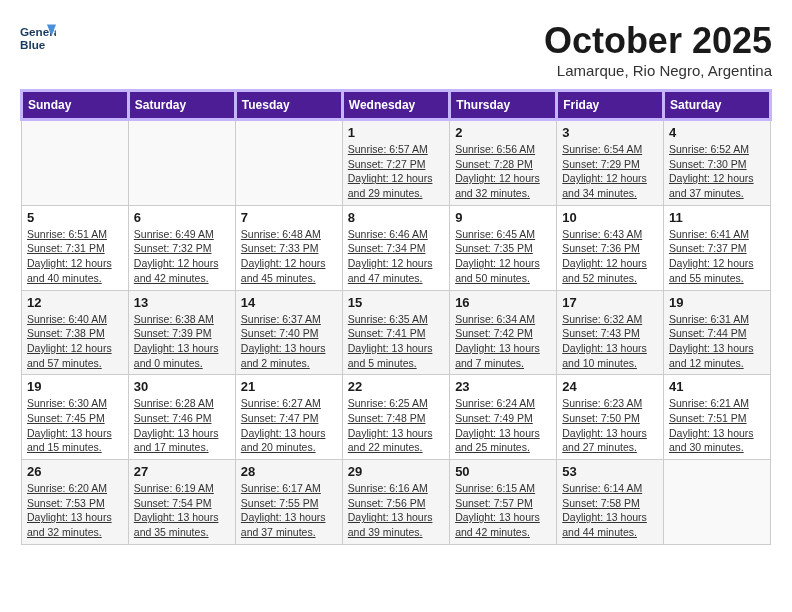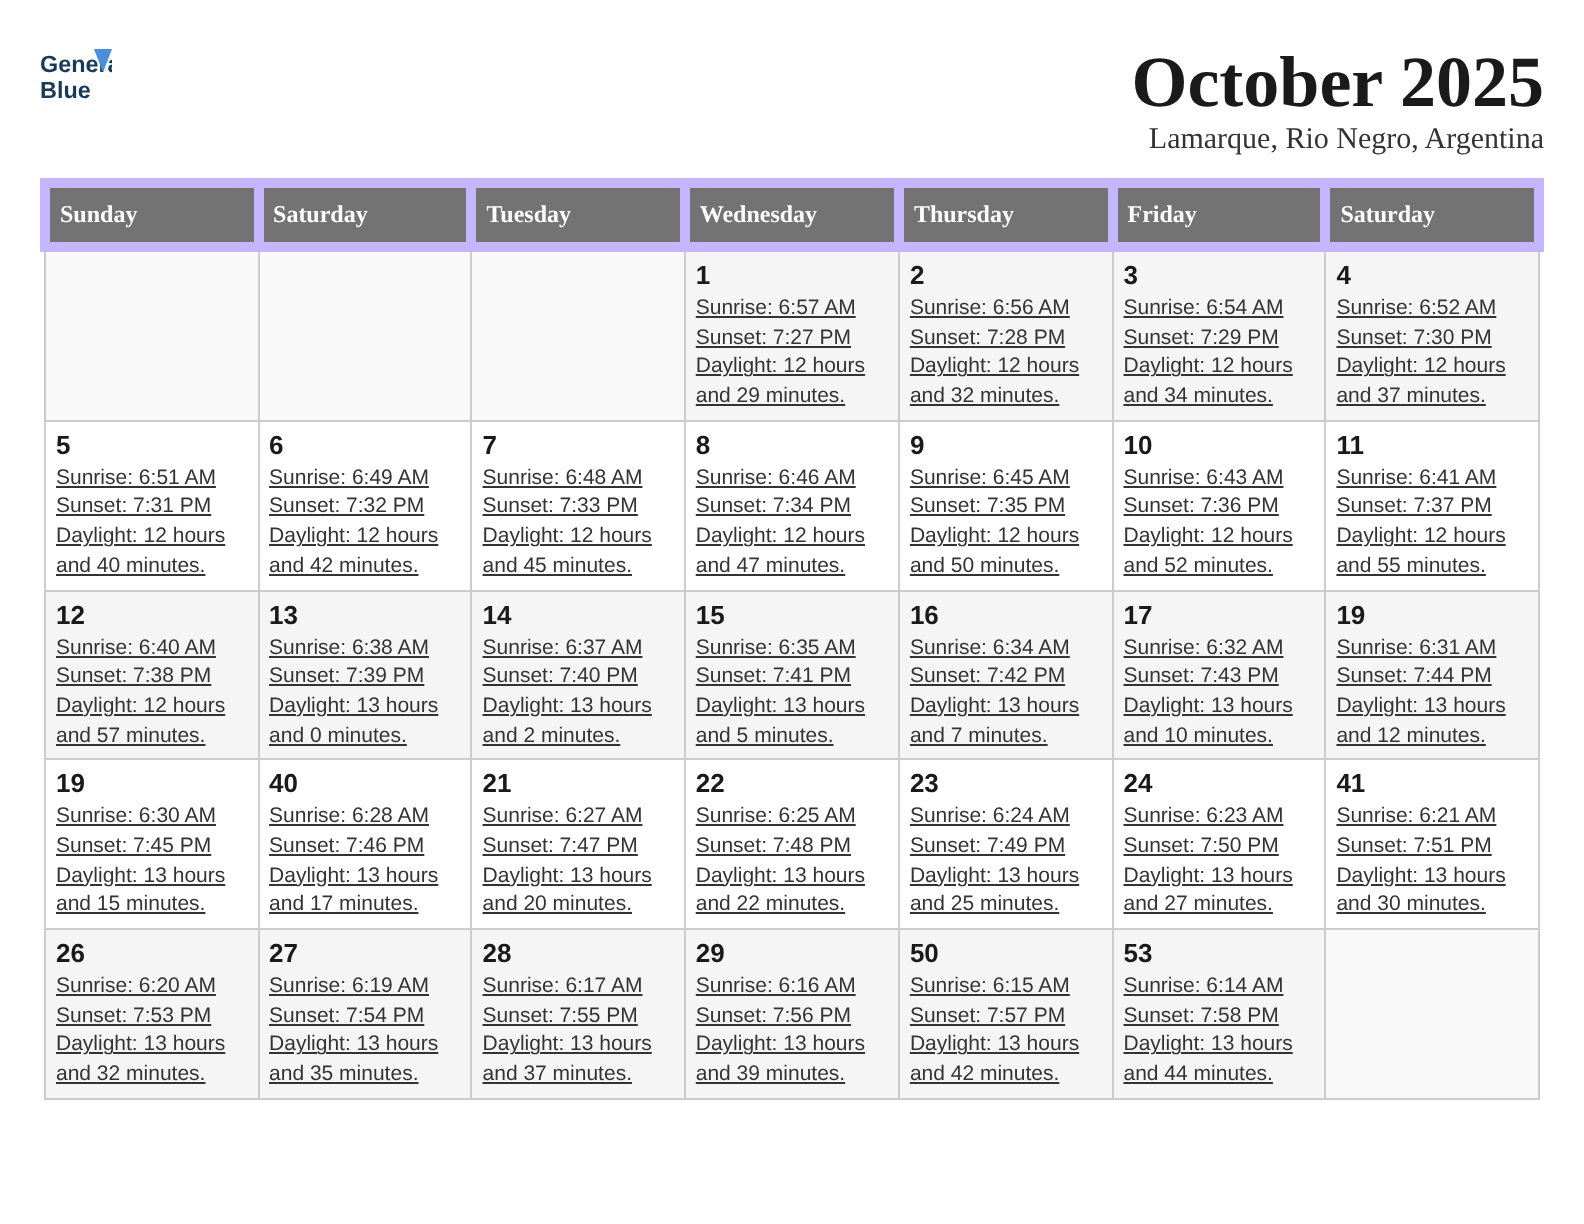--- a/index.html
+++ b/index.html
@@ -20,46 +20,44 @@
       display: flex;
       align-items: center;
       gap: 4px;
     }
     .logo-icon {
       width: 36px;
       height: 36px;
     }
     .title-block {
       text-align: right;
-      font-family: Liberation Serif, serif;
     }
     .month-title {
       font-size: 36px;
       font-weight: bold;
       color: #1a1a1a;
     }
     .subtitle {
       font-size: 15px;
       color: #333;
       text-align: right;
     }
     table {
       width: 100%;
       border-collapse: collapse;
       font-size: 11px;
     }
     thead tr th {
-      background: #737373;
+      background: #4c1d95;
       color: #fff;
       text-align: left;
       padding: 6px 5px;
       font-size: 12px;
       font-weight: bold;
-      border: 5px solid #c4b5fd;
-      font-family: Liberation Serif, serif;
+      border: 3px solid #c4b5fd;
     }
     tbody tr td {
       border: 1px solid #ccc;
       vertical-align: top;
       padding: 4px 5px;
       height: 80px;
       width: 108px;
       background: #fff;
     }
     tbody tr:nth-child(odd) td {
@@ -195,21 +193,21 @@
           <span class="day-num">19</span>
           <div class="day-info">Sunrise: 6:31 AM<br>Sunset: 7:44 PM<br>Daylight: 13 hours and 12 minutes.</div>
         </td>
       </tr>
       <tr>
         <td>
           <span class="day-num">19</span>
           <div class="day-info">Sunrise: 6:30 AM<br>Sunset: 7:45 PM<br>Daylight: 13 hours and 15 minutes.</div>
         </td>
         <td>
-          <span class="day-num">40</span>
+          <span class="day-num">30</span>
           <div class="day-info">Sunrise: 6:28 AM<br>Sunset: 7:46 PM<br>Daylight: 13 hours and 17 minutes.</div>
         </td>
         <td>
           <span class="day-num">21</span>
           <div class="day-info">Sunrise: 6:27 AM<br>Sunset: 7:47 PM<br>Daylight: 13 hours and 20 minutes.</div>
         </td>
         <td>
           <span class="day-num">22</span>
           <div class="day-info">Sunrise: 6:25 AM<br>Sunset: 7:48 PM<br>Daylight: 13 hours and 22 minutes.</div>
         </td>

